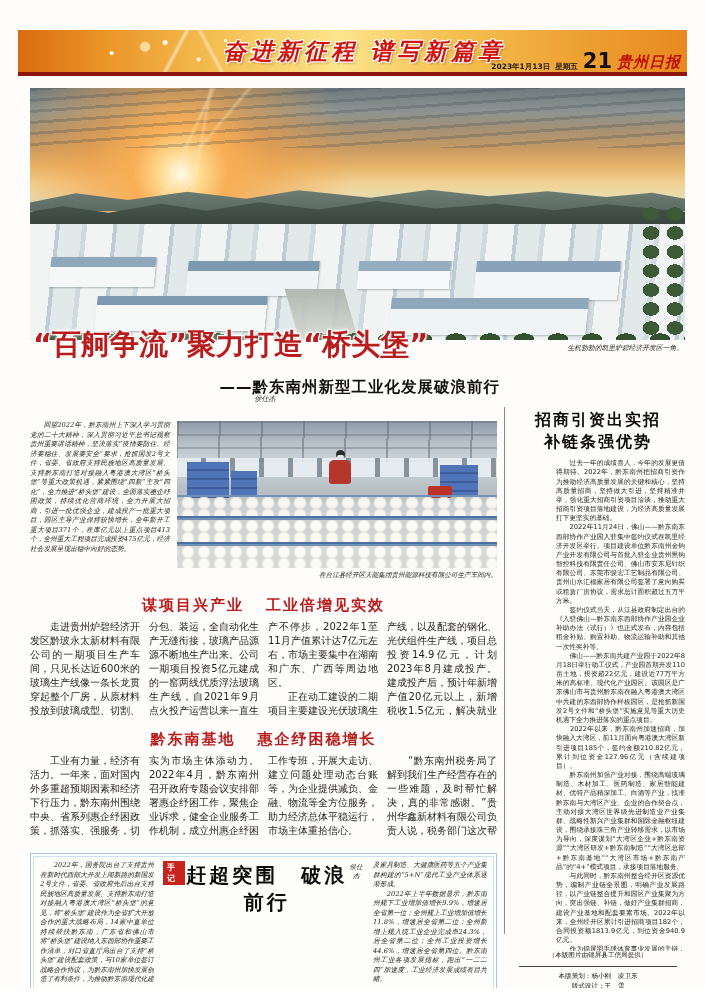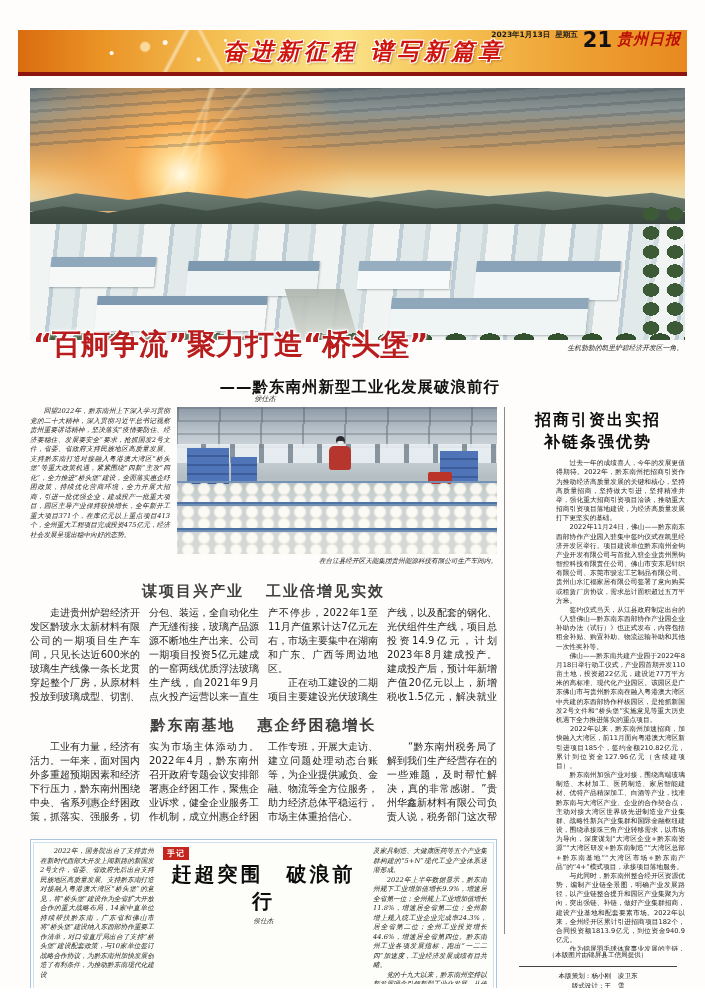--- a/index.html
+++ b/index.html
@@ -16,21 +16,21 @@
       radial-gradient(circle at 22% 30%, rgba(255,255,255,.9) 0 2px, transparent 3px),
       radial-gradient(circle at 27% 70%, rgba(255,255,255,.8) 0 1.5px, transparent 2.5px),
       radial-gradient(circle at 31% 25%, rgba(255,255,255,.9) 0 1px, transparent 2px),
       radial-gradient(circle at 35% 50%, rgba(255,255,255,.85) 0 1.5px, transparent 2.5px),
       radial-gradient(circle at 19% 40%, rgba(255,240,200,.7) 0 4px, transparent 6px),
       linear-gradient(118deg, transparent 24%, rgba(255,255,255,.55) 24.5%, transparent 25%),
       linear-gradient(62deg, transparent 29%, rgba(255,255,255,.45) 29.5%, transparent 30%);}
   .banner-title{position:absolute;left:205px;top:6px;font-family:"DejaVu Serif",serif;
     font-size:23px;font-weight:900;font-style:italic;color:#ce150e;letter-spacing:4px;white-space:nowrap;
     text-shadow:1px 1px 0 #fff,-1px -1px 0 #fff,1px -1px 0 #fff,-1px 1px 0 #fff,2px 2px 2px rgba(120,40,0,.35);}
-  .banner-right{position:absolute;right:6px;top:0;height:100%;display:flex;align-items:flex-start;gap:5px;}
+  .banner-right{position:absolute;right:6px;top:0;height:100%;display:flex;align-items:flex-end;gap:5px;}
   .banner-date{font-size:7.5px;color:#1a1a1a;font-weight:bold;}
   .banner-pageno{font-size:21px;color:#111;font-weight:bold;line-height:1;}
   .banner-masthead{font-family:"DejaVu Serif",serif;font-size:15px;font-weight:900;font-style:italic;color:#bb0f06;letter-spacing:1px;}
 
   
   .hero{position:absolute;left:30px;top:88px;width:655px;height:252px;overflow:hidden;
     background:
       radial-gradient(circle at 23% 34%, #fffce9 0%, #ffd98f 4%, #f7ae55 9%, rgba(244,160,70,.55) 17%, rgba(244,160,70,0) 32%),
       linear-gradient(180deg,#6d797c 0%,#8b9492 9%,#a39176 16%,#c79a63 24%,#e6b369 31%,#f1d295 38%,#e9dcae 43%,#ccd3c4 49%,#dfe4da 56%,#e9ece6 66%,#e4e8e2 100%);}
   .hero-clouds{position:absolute;top:0;left:0;right:0;height:24%;opacity:.65;
@@ -68,21 +68,21 @@
 
   
   .headline{position:absolute;left:33px;top:325px;width:478px;font-size:29px;font-weight:900;color:#b91c1c;
     letter-spacing:0;white-space:nowrap;
     text-shadow:0 0 3px #fff,0 0 5px #fff,1px 1px 0 #fff,-1px -1px 0 #fff,1px -1px 0 #fff,-1px 1px 0 #fff;}
   .subtitle{position:absolute;left:30px;top:377px;width:470px;text-align:right;font-size:15.5px;font-weight:bold;color:#101010;letter-spacing:1px;}
   .byline{position:absolute;left:30px;top:394px;width:470px;text-align:center;font-family:"DejaVu Serif",serif;font-style:italic;font-size:7px;color:#333;}
 
   
   .content{position:absolute;left:30px;top:407px;width:655px;height:585px;display:flex;}
-  .main-col{width:467px;display:flex;flex-direction:column;}
+  .main-col{width:467px;display:flex;flex-direction:column;margin-top:14px;}
   .v-divider{width:1px;background:#8a8a8a;margin:0 6px 58px 7px;}
   .right-col{flex:1;display:flex;flex-direction:column;min-width:0;}
 
   .intro-row{display:flex;height:166px;flex-shrink:0;}
   .intro-text{width:140px;padding-right:7px;font-family:"DejaVu Serif",serif;font-style:italic;
     font-size:6.7px;line-height:1.42;text-align:justify;color:#1d1d1d;overflow:hidden;white-space:pre-line;}
   .photo-col{flex:1;display:flex;flex-direction:column;min-width:0;}
   .factory-photo{height:147px;position:relative;overflow:hidden;
     background:linear-gradient(180deg,#8e9aa6 0%,#b7c2ca 16%,#cfd6da 28%,#c2cbd0 38%,#b3bdc2 48%,#c9d0d2 60%,#d6dad9 100%);}
   .fp-ceiling{position:absolute;top:0;left:0;right:0;height:28%;opacity:.8;
@@ -100,32 +100,32 @@
     background-size:16px 12px;border-top:2px solid #7390b5;border-bottom:3px solid #4a6fa3;}
   .fp-rack.r1{top:50%;height:13%;opacity:.95;}
   .fp-rack.r2{top:66%;height:15%;}
   .fp-rack.r3{top:84%;height:16%;}
   .fp-person{position:absolute;left:47%;top:20%;width:26px;height:36px;}
   .fp-head{width:9px;height:9px;border-radius:50%;background:#2a2a30;margin:0 auto;position:relative;}
   .fp-head::after{content:"";position:absolute;left:1px;bottom:0;width:7px;height:4px;background:#e8e8e8;border-radius:2px;}
   .fp-body{width:22px;height:24px;margin:1px auto 0;background:#b6362e;border-radius:5px 5px 3px 3px;}
   .factory-caption{font-family:"DejaVu Serif",serif;font-style:italic;font-size:6.6px;color:#222;text-align:right;padding-top:3px;}
 
-  .sec-heading{display:flex;justify-content:center;gap:22px;font-size:15px;font-weight:bold;color:#404040;
+  .sec-heading{display:flex;justify-content:center;gap:22px;font-size:15px;font-weight:bold;color:#b91c1c;
     letter-spacing:2px;margin:9px 0 5px;flex-shrink:0;}
   .sec-body{columns:4;column-gap:9px;font-size:10px;line-height:1.4;text-align:justify;color:#1e1e1e;
     white-space:pre-line;overflow:hidden;flex-shrink:0;}
   .sec-body.s1{height:101px;}
   .sec-body.s2{height:90px;}
 
   .notes-box{margin-top:9px;flex:1;border:1px solid #a9c6e0;box-shadow:inset 0 0 0 2px #fff,inset 0 0 0 3px #cfe0ef;
     background:#fdfdfa;display:flex;gap:9px;padding:7px 9px;min-height:0;}
   .box-side{width:114px;font-family:"DejaVu Serif",serif;font-style:italic;font-size:6.7px;line-height:1.42;
     text-align:justify;color:#1d1d1d;overflow:hidden;white-space:pre-line;}
-  .box-center{flex:1;display:flex;flex-direction:column;min-width:0;}
+  .box-center{flex:1;display:flex;flex-direction:row;min-width:0;}
   .box-tag{align-self:flex-start;background:#c5251c;color:#fff;font-size:8px;font-weight:bold;padding:1px 4px;letter-spacing:1px;}
   .box-heading{text-align:center;font-size:20px;font-weight:900;color:#0c0c0c;letter-spacing:3px;margin-top:1px;}
   .box-byline{text-align:center;font-family:"DejaVu Serif",serif;font-style:italic;font-size:6.6px;color:#333;margin:2px 0 4px;}
   .box-center-text{flex:1;columns:2;column-gap:9px;font-family:"DejaVu Serif",serif;font-style:italic;
     font-size:6.7px;line-height:1.42;text-align:justify;color:#1d1d1d;overflow:hidden;white-space:pre-line;min-height:0;}
 
   .right-heading{text-align:center;font-size:16px;font-weight:bold;color:#0d0d0d;line-height:1.35;letter-spacing:2px;
     margin:2px 0 7px;flex-shrink:0;}
   .right-body{flex:1;min-height:0;overflow:hidden;font-size:6.7px;line-height:1.37;text-align:justify;
     color:#1e1e1e;white-space:pre-line;margin-left:45px;}

